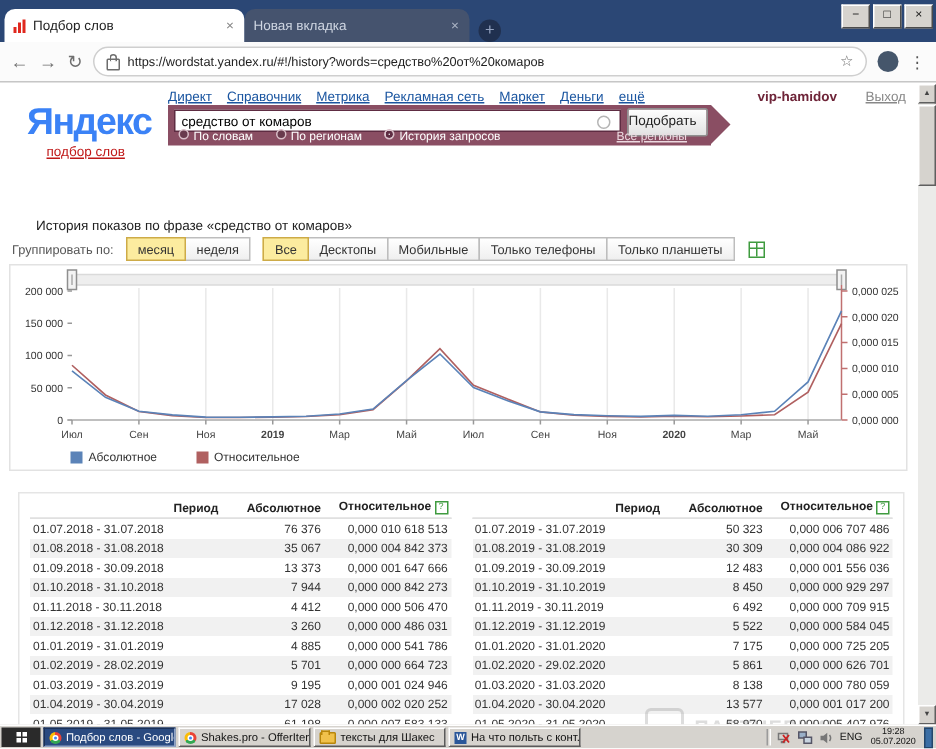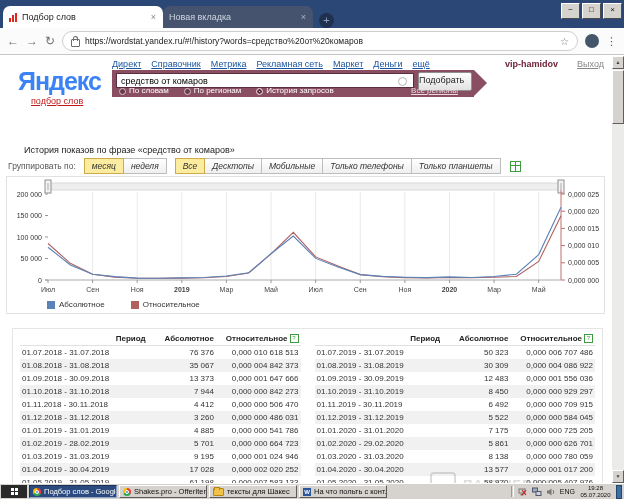--- a/index.html
+++ b/index.html
@@ -49,30 +49,30 @@
 
   .band{position:absolute;left:112px;top:14px;width:362px;height:27px;background:#8a4e63;}
   .band::after{content:"";position:absolute;right:-13px;top:0;border-top:13.5px solid transparent;
                border-bottom:13.5px solid transparent;border-left:13px solid #8a4e63;}
   .band input{position:absolute;left:4px;top:3px;width:278px;height:13px;border:1px solid #5e2c42;
               font-size:9px;padding:0 14px 0 4px;font-family:"Liberation Sans",sans-serif;}
   .clear-ic{position:absolute;left:286px;top:7px;width:7px;height:7px;border:1px solid #b5b5b5;border-radius:50%;}
   .submit{position:absolute;left:306px;top:2px;width:52px;height:17px;background:linear-gradient(#fefefe,#e2e2e2);
           border:1px solid #8f8f8f;border-radius:2px;font-size:9px;color:#222;line-height:15px;}
   .modes{position:absolute;left:7px;bottom:2px;display:flex;gap:15px;align-items:center;color:#fff;font-size:8px;}
-  .mode{display:flex;align-items:flex-end;gap:3px;white-space:nowrap;}
+  .mode{display:flex;align-items:flex-start;gap:3px;white-space:nowrap;}
   .radio{width:7px;height:7px;border-radius:50%;border:1px solid #d9bfc8;background:#693a4d;box-sizing:border-box;}
   .mode.sel .radio{background:#fff;box-shadow:inset 0 0 0 2px #5e2c42;}
   .regions{position:absolute;right:16px;bottom:2px;color:#ecd9e0;font-size:8px;text-decoration:underline;}
 
   .hist-title{position:absolute;left:24px;top:89px;font-size:9px;color:#222;text-align:center;}
   .group-row{position:absolute;left:8px;top:102px;display:flex;align-items:center;gap:9px;font-size:8.5px;color:#555;}
   .opt-group{display:flex;}
   .opt{padding:2px 7px;border:1px solid #bdbdbd;background:linear-gradient(#fff,#efefef);
-       font-size:8.5px;color:#333;margin-left:-1px;white-space:nowrap;font-style:italic;}
+       font-size:8.5px;color:#333;margin-left:-1px;white-space:nowrap;}
   .opt.sel{background:#fcec9f;border-color:#cdab48;position:relative;z-index:1;}
   .export-ic{width:9px;height:9px;border:1px solid #3f9b3f;position:relative;}
   .export-ic::before{content:"";position:absolute;left:0;right:0;top:3px;border-top:1px solid #3f9b3f;}
   .export-ic::after{content:"";position:absolute;top:0;bottom:0;left:4px;border-left:1px solid #3f9b3f;}
 
   .chart-panel{position:absolute;left:6px;top:120px;width:599px;height:138px;border:1px solid #e2e2e2;
                box-sizing:border-box;background:#fff;}
   .legend{position:absolute;left:40px;bottom:4px;display:flex;gap:26px;font-size:8px;color:#333;}
   .legend-item{display:flex;align-items:center;gap:4px;}
   .legend-sq{width:8px;height:8px;}

